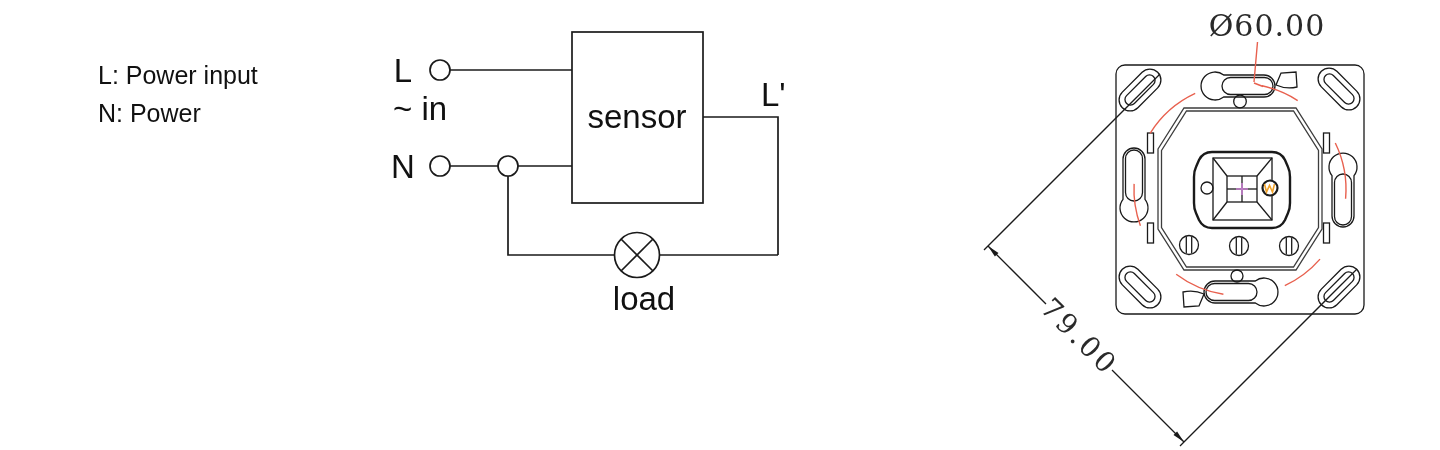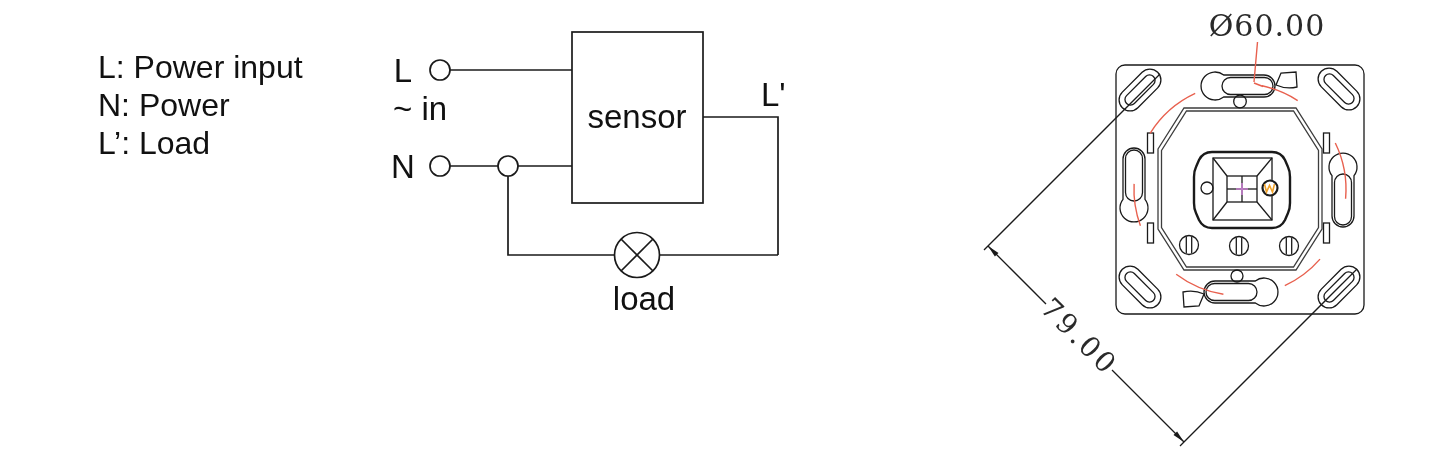--- a/index.html
+++ b/index.html
@@ -1,41 +1,40 @@
 <!DOCTYPE html>
 <html><head>
 <meta charset="utf-8">
 <style>
   html,body{margin:0;padding:0;}
   body{
     width:1440px;height:450px;background:#ffffff;position:relative;overflow:hidden;
     font-family:"Liberation Sans", sans-serif;
   }
   .legend{
-    position:absolute;left:98px;top:48px;
-    font-size:32px;line-height:38px;color:#111111;white-space:nowrap;
+    position:absolute;left:98px;top:56px;
+    font-size:25px;line-height:38px;color:#111111;white-space:nowrap;
   }
   svg{position:absolute;display:block;}
   #circuit-svg{left:380px;top:10px;width:420px;height:320px;}
   #plate-svg{left:960px;top:0px;width:480px;height:450px;}
   .ink{stroke:#1a1a1a;fill:none;stroke-width:1.7;}
   .ink-thin{stroke:#1a1a1a;fill:none;stroke-width:1.3;}
   .ink-fill{stroke:#1a1a1a;fill:#ffffff;stroke-width:1.3;}
   .gray{stroke:#3d3d3d;fill:none;stroke-width:1.3;}
   .red{stroke:#e8604e;fill:none;stroke-width:1.4;}
   .label{fill:#111111;font-family:"Liberation Sans", sans-serif;font-size:33px;}
   .dim-label{fill:#2a2a2a;font-family:"DejaVu Serif", serif;}
 </style>
 </head>
 <body>
 
 <div class="legend">
   <div>L: Power input</div>
   <div>N: Power</div>
-  <div>L’: Load</div>
 </div>
 
 <svg id="circuit-svg" viewBox="380 10 420 320">
   <text class="label" x="403" y="82" text-anchor="middle">L</text>
   <text class="label" x="393" y="120">~ in</text>
   <text class="label" x="403" y="178" text-anchor="middle">N</text>
 
   <circle class="ink" cx="440" cy="70" r="10"></circle>
   <line class="ink" x1="450" y1="70" x2="572" y2="70"></line>
 

